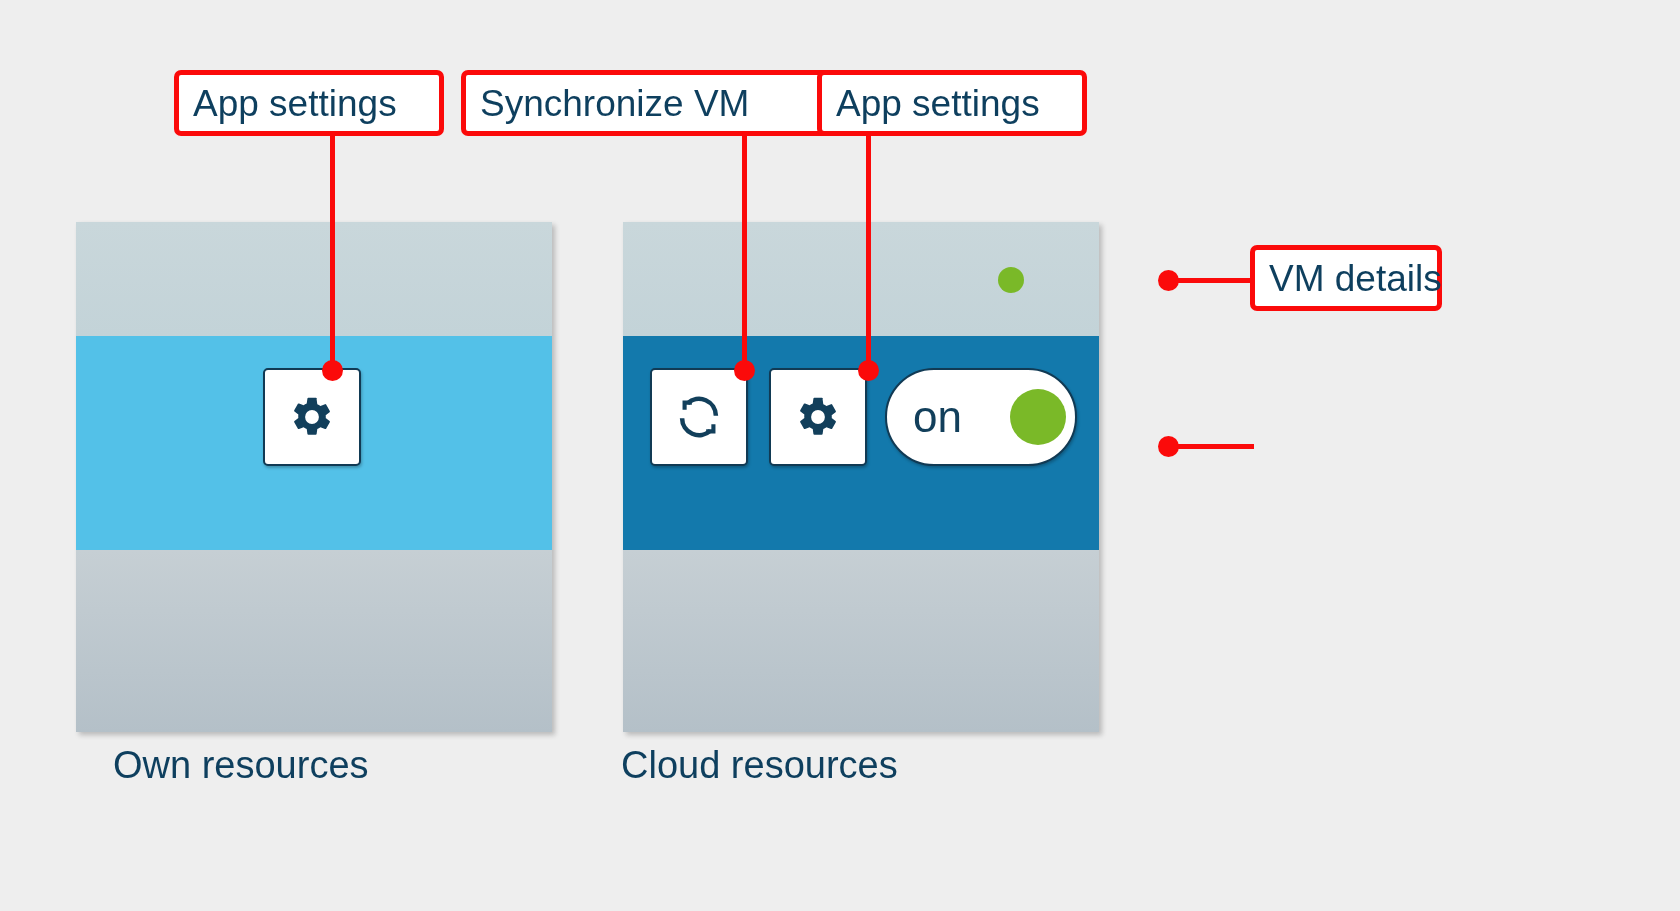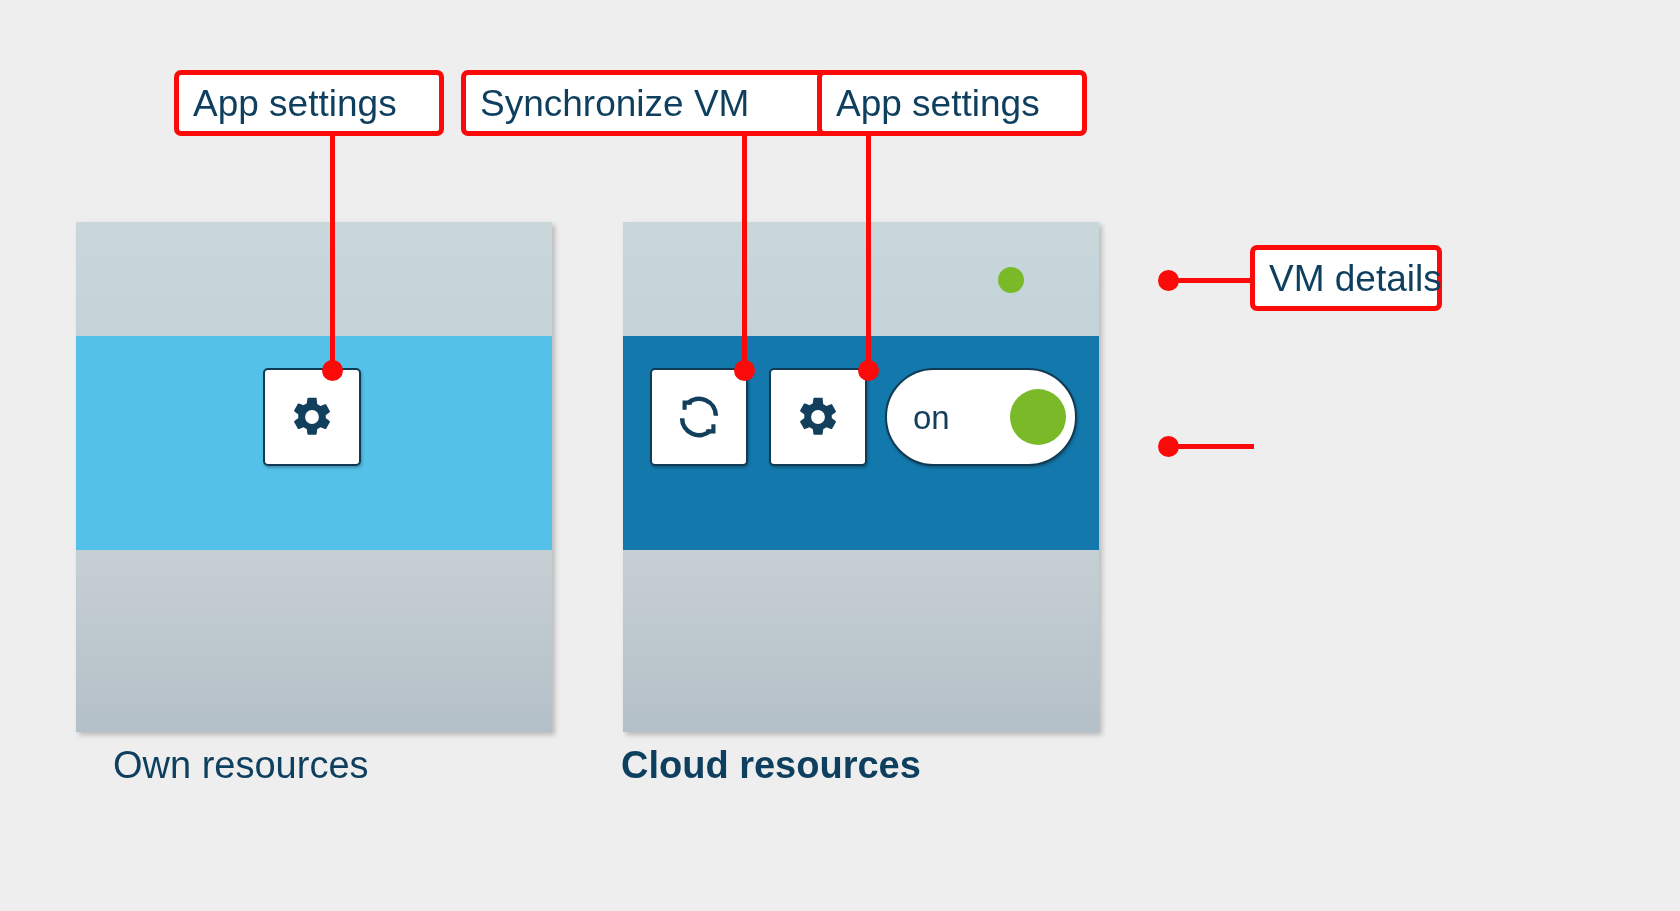--- a/index.html
+++ b/index.html
@@ -63,21 +63,21 @@
     position: absolute;
     background: #ffffff;
     border: 2px solid #113a54;
     border-radius: 999px;
     display: flex;
     align-items: center;
     box-sizing: border-box;
     box-shadow: 1px 2px 3px rgba(0,0,0,0.25);
   }
   .toggle-text {
-    font-size: 33px;
+    font-size: 44px;
     color: #123f5b;
     margin-left: 26px;
     font-family: "Liberation Sans", sans-serif;
     line-height: 1;
   }
   .toggle-knob {
     position: absolute;
     right: 9px;
     width: 56px;
     height: 56px;
@@ -190,21 +190,21 @@
       </span>
     </div>
 
     <div class="toggle" style="left:262px; top:146px; width:192px; height:98px;">
       <span class="toggle-text">on</span>
       <span class="toggle-knob"></span>
     </div>
 
   </div>
 
-  <div class="caption" style="left:621px; top:744px;font-weight:bold;">Cloud resources</div>
+  <div class="caption" style="left:621px; top:744px;">Cloud resources</div>
 
   <div class="leader-v" style="left:330px; top:135px; height:235px;"></div>
   <div class="leader-dot" style="left:322px; top:360px;"></div>
   <div class="callout" style="left:174px; top:70px; width:270px; height:66px;">
     <span class="callout-text">App settings</span>
   </div>
 
   <div class="leader-v" style="left:742px; top:135px; height:235px;"></div>
   <div class="leader-dot" style="left:734px; top:360px;"></div>
   <div class="callout" style="left:461px; top:70px; width:372px; height:66px;">

